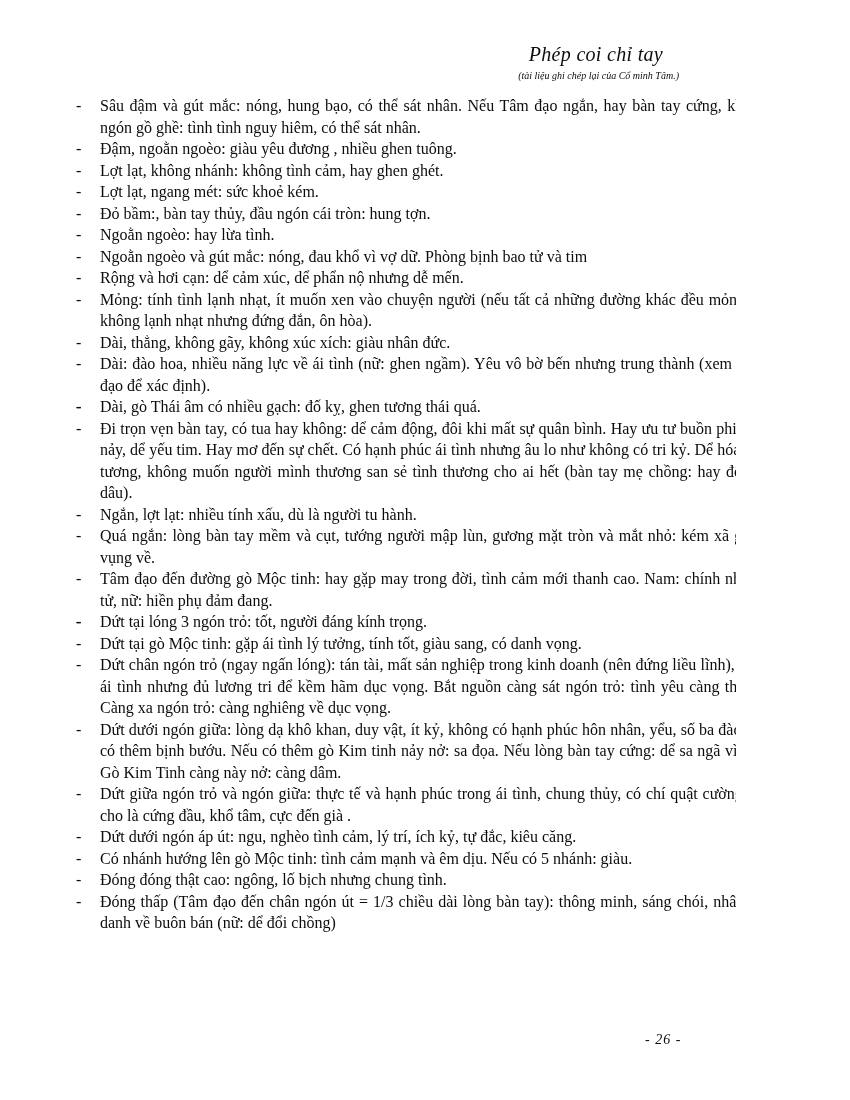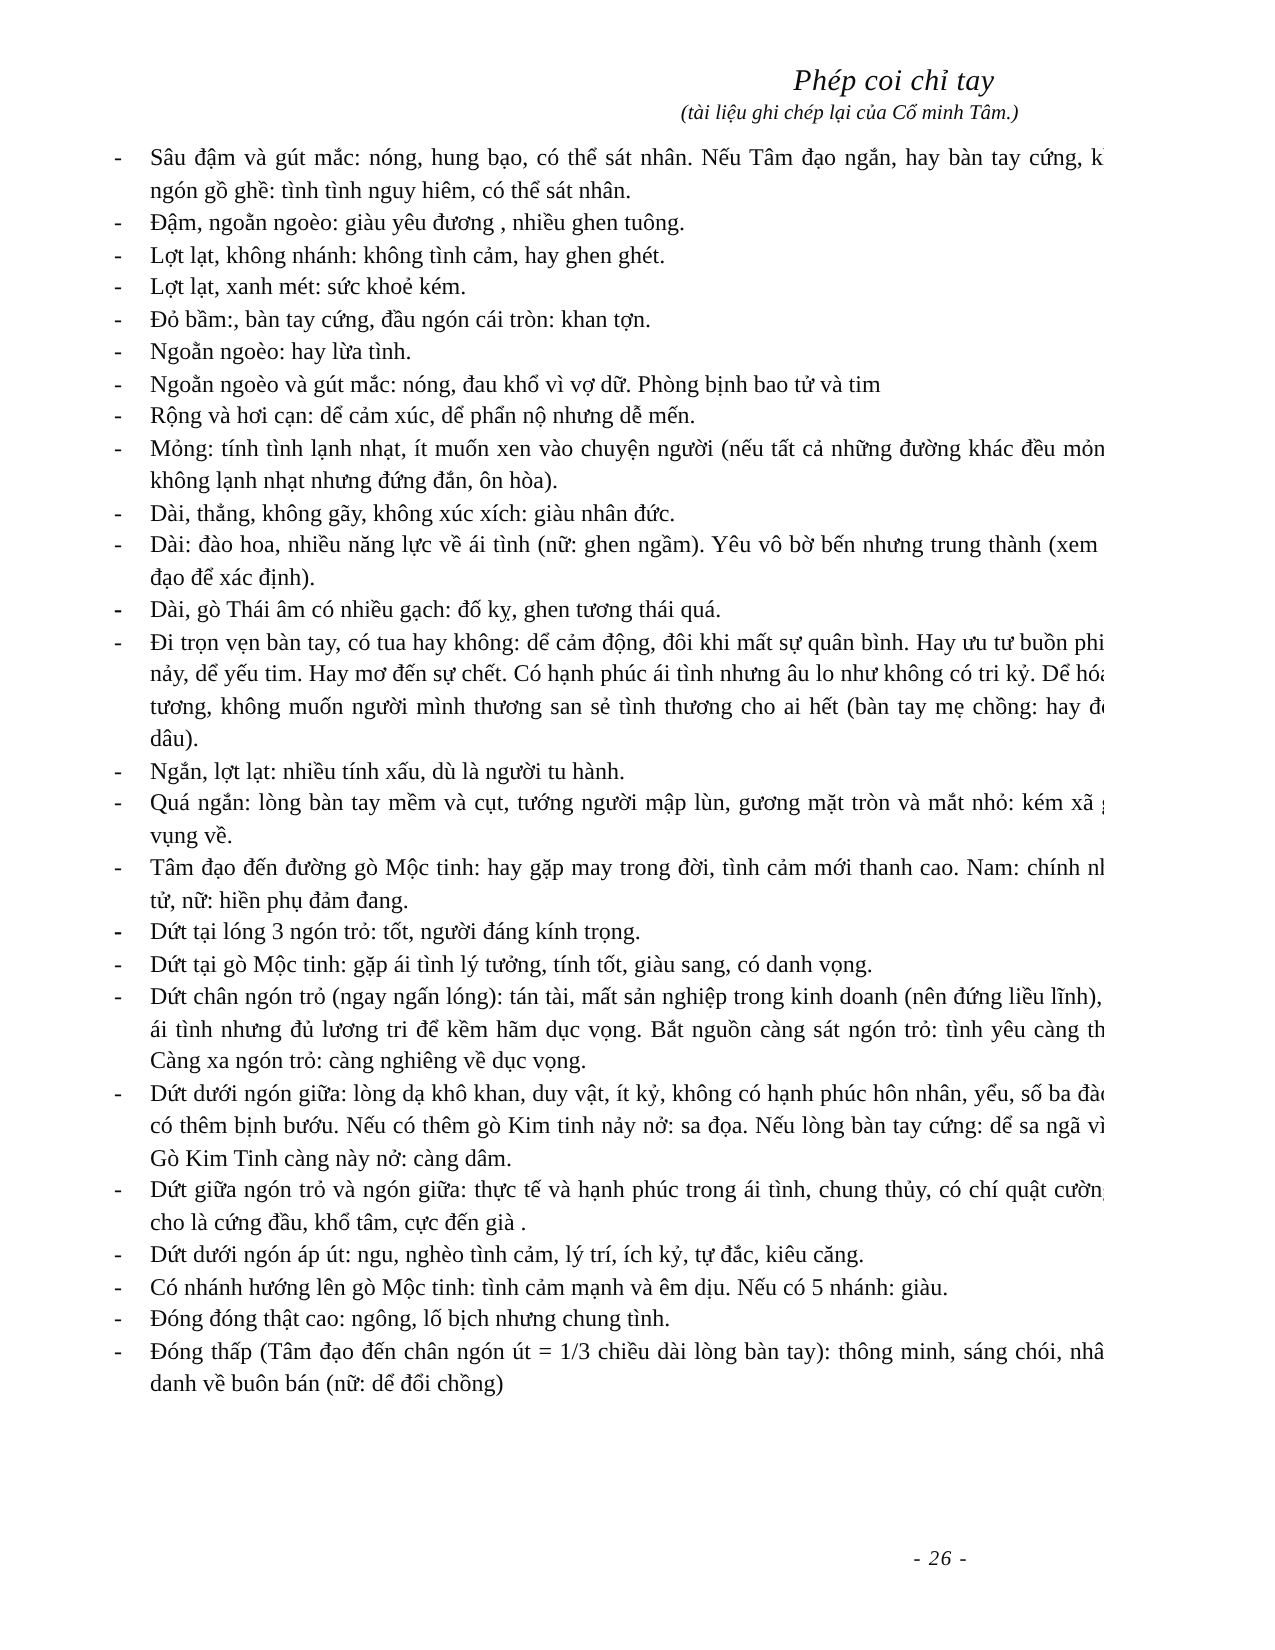--- a/index.html
+++ b/index.html
@@ -19,21 +19,21 @@
     text-align: right;
     font-style: italic;
   }
   .header .title {
     font-size: 20px;
     line-height: 24px;
     padding-right: 16px;
     letter-spacing: 0.3px;
   }
   .header .subtitle {
-    font-size: 14px;
+    font-size: 10px;
     line-height: 18px;
     margin-top: 1px;
     margin-left: 44px;
   }
   .content {
     position: absolute;
     top: 95px;
     left: 100px;
     width: 692px;
   }
@@ -50,43 +50,43 @@
   }
   ul.bullets li .dash {
     position: absolute;
     left: -24px;
     top: 0;
   }
   .underline { }
   .footer {
     position: absolute;
     top: 1032px;
-    left: 609px;
+    left: 645px;
     font-size: 14px;
     font-style: italic;
     letter-spacing: 1px;
   }
 </style>
 </head>
 <body>
 
 <div class="page">
 
   <div class="header">
     <div class="title">Phép coi chỉ tay</div>
     <div class="subtitle">(tài liệu ghi chép lại của Cổ minh Tâm.)</div>
   </div>
 
   <div class="content">
     <ul class="bullets">
         <li><span class="dash">-</span><span><span class="">Sâu đậm và gút mắc: nóng, hung bạo, có thể sát nhân. Nếu Tâm đạo ngắn, hay bàn tay cứng, khô khan, ngón gồ ghề: tình tình nguy hiêm, có thể sát nhân.</span></span></li>
         <li><span class="dash">-</span><span><span class="">Đậm, ngoằn ngoèo: giàu yêu đương , nhiều ghen tuông.</span></span></li>
         <li><span class="dash">-</span><span><span class="">Lợt lạt, không nhánh: không tình cảm, hay ghen ghét.</span></span></li>
-        <li><span class="dash">-</span><span><span class="">Lợt lạt, xanh mét: sức khoẻ kém.</span></span></li>
-        <li><span class="dash">-</span><span><span class="">Đỏ bầm:, bàn tay cứng, đầu ngón cái tròn: khan tợn.</span></span></li>
+        <li><span class="dash">-</span><span><span class="">Lợt lạt, ngang mét: sức khoẻ kém.</span></span></li>
+        <li><span class="dash">-</span><span><span class="">Đỏ bầm:, bàn tay thủy, đầu ngón cái tròn: hung tợn.</span></span></li>
         <li><span class="dash">-</span><span><span class="">Ngoằn ngoèo: hay lừa tình.</span></span></li>
         <li><span class="dash">-</span><span><span class="">Ngoằn ngoèo và gút mắc: nóng, đau khổ vì vợ dữ. Phòng bịnh bao tử  và tim</span></span></li>
         <li><span class="dash">-</span><span><span class="">Rộng và hơi cạn: dể cảm xúc, dể phẩn nộ nhưng dễ mến.</span></span></li>
         <li><span class="dash">-</span><span><span class="">Mỏng: tính tình lạnh nhạt, ít muốn xen vào chuyện người (nếu tất cả những đường khác đều mỏng: người không lạnh nhạt nhưng đứng đắn, ôn hòa).</span></span></li>
         <li><span class="dash">-</span><span><span class="">Dài, thẳng, không gãy, không xúc xích: giàu nhân đức.</span></span></li>
         <li><span class="dash">-</span><span><span class="">Dài: đào hoa, nhiều năng lực về ái tình (nữ: ghen ngầm). Yêu vô bờ bến nhưng trung thành (xem thêm Trí đạo để xác định).</span></span></li>
         <li><span class="dash">-</span></li>
         <li><span class="dash">-</span><span><span class="">Dài, gò Thái âm có nhiều gạch: đố kỵ, ghen tương thái quá.</span></span></li>
         <li><span class="dash">-</span><span><span class="">Đi trọn vẹn bàn tay, có tua hay không: dể cảm động, đôi khi mất sự quân bình. </span><span class="underline">Hay ưu tư buồn phiền</span><span class="">, nóng nảy, dể yếu tim. Hay mơ đến sự chết. Có hạnh phúc ái tình nhưng âu lo như không có tri kỷ. Dể hóa ra ghen tương, không muốn người mình thương san sẻ tình thương cho ai hết (bàn tay mẹ chồng: hay đố kỵ con dâu).</span></span></li>
         <li><span class="dash">-</span><span><span class="">Ngắn, lợt lạt: nhiều tính xấu, dù là người tu hành.</span></span></li>

